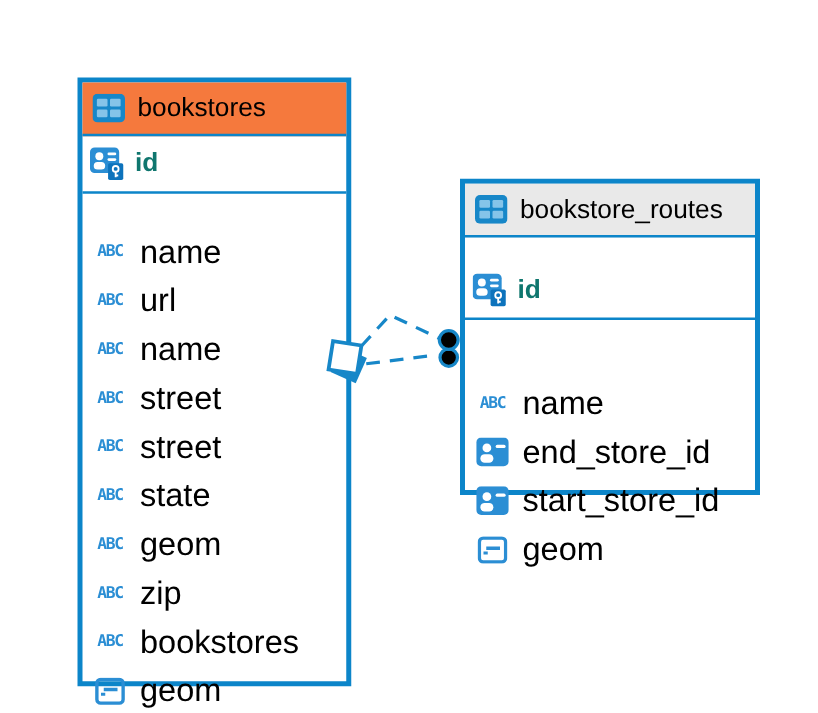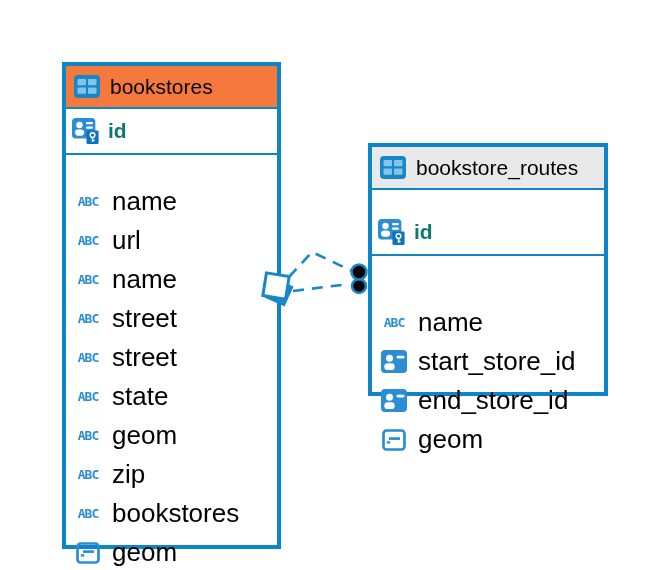--- a/index.html
+++ b/index.html
@@ -211,29 +211,29 @@
             <span class="abc">ABC</span>
           </span>
         <span class="col-label">name</span>
       </div>
       <div class="col-row">
         <span class="icon-box">
           <svg width="26" height="24">
               <use href="#icon-ref"></use>
             </svg>
         </span>
-        <span class="col-label">start_store_id</span>
+        <span class="col-label">end_store_id</span>
       </div>
       <div class="col-row">
         <span class="icon-box">
           <svg width="26" height="24">
               <use href="#icon-ref"></use>
             </svg>
         </span>
-        <span class="col-label">end_store_id</span>
+        <span class="col-label">start_store_id</span>
       </div>
       <div class="col-row">
         <span class="icon-box">
           <svg width="24" height="22">
               <use href="#icon-geom"></use>
             </svg>
         </span>
         <span class="col-label">geom</span>
       </div>
     </div>

